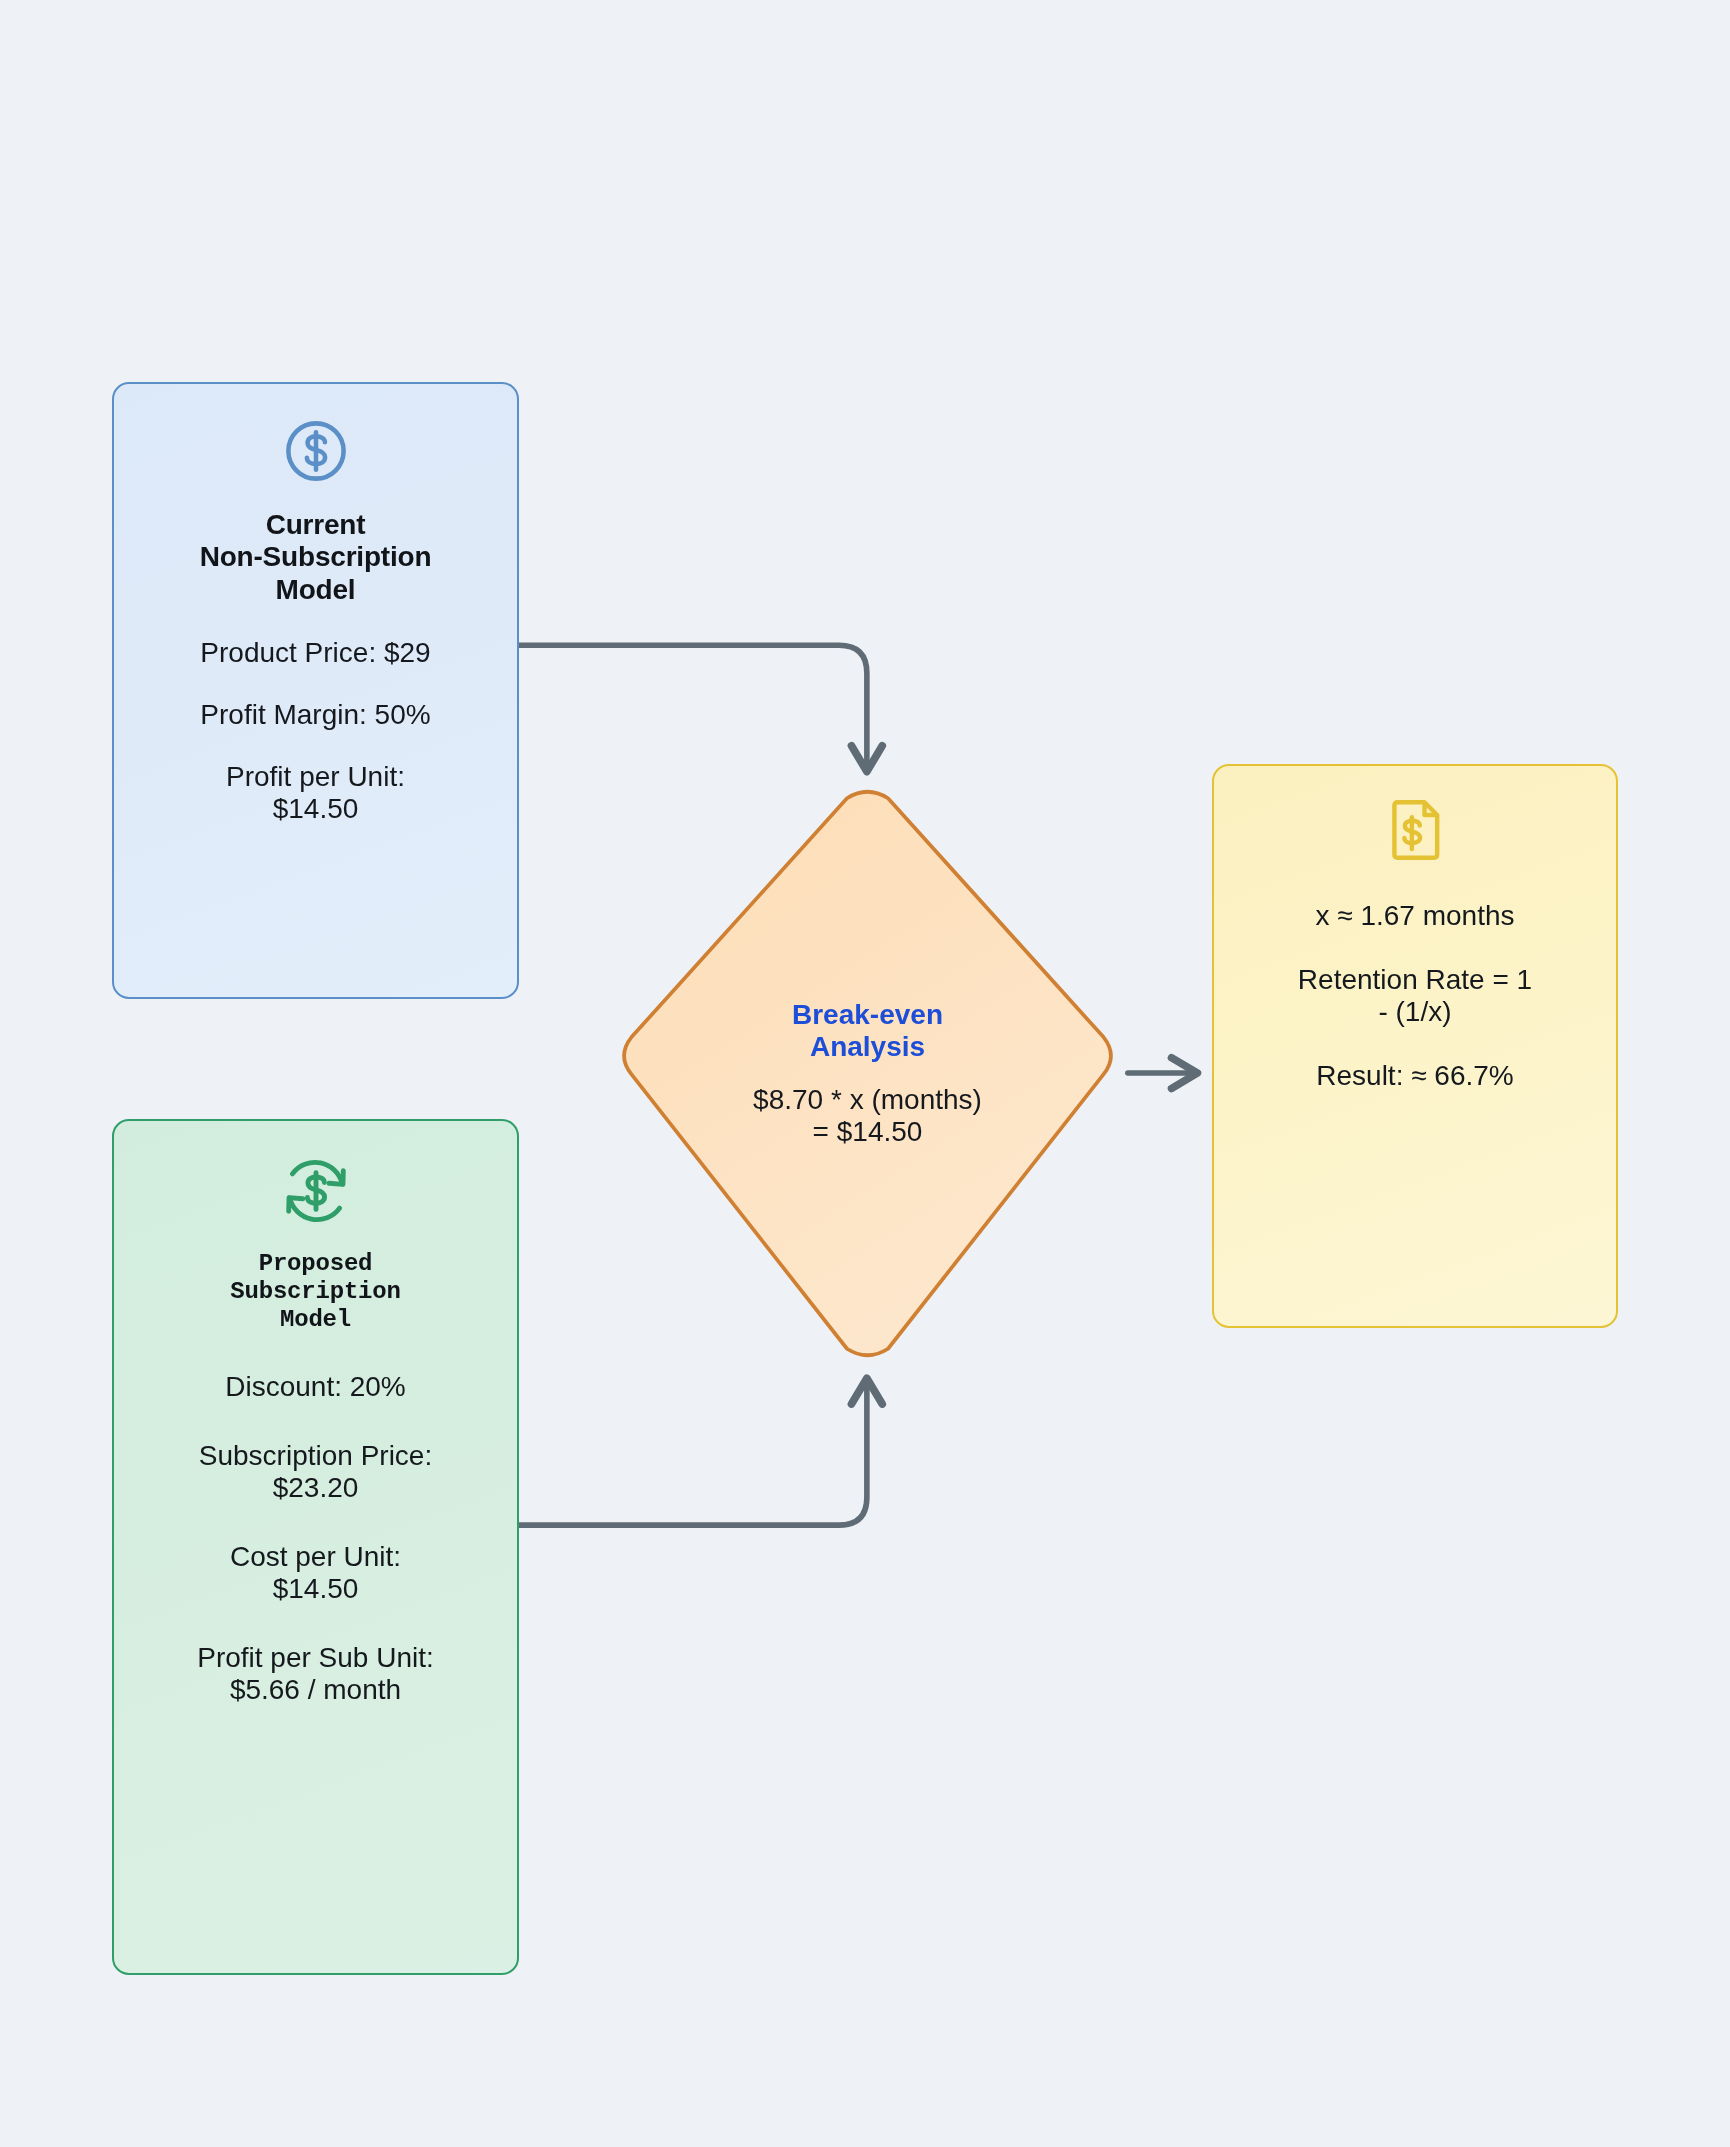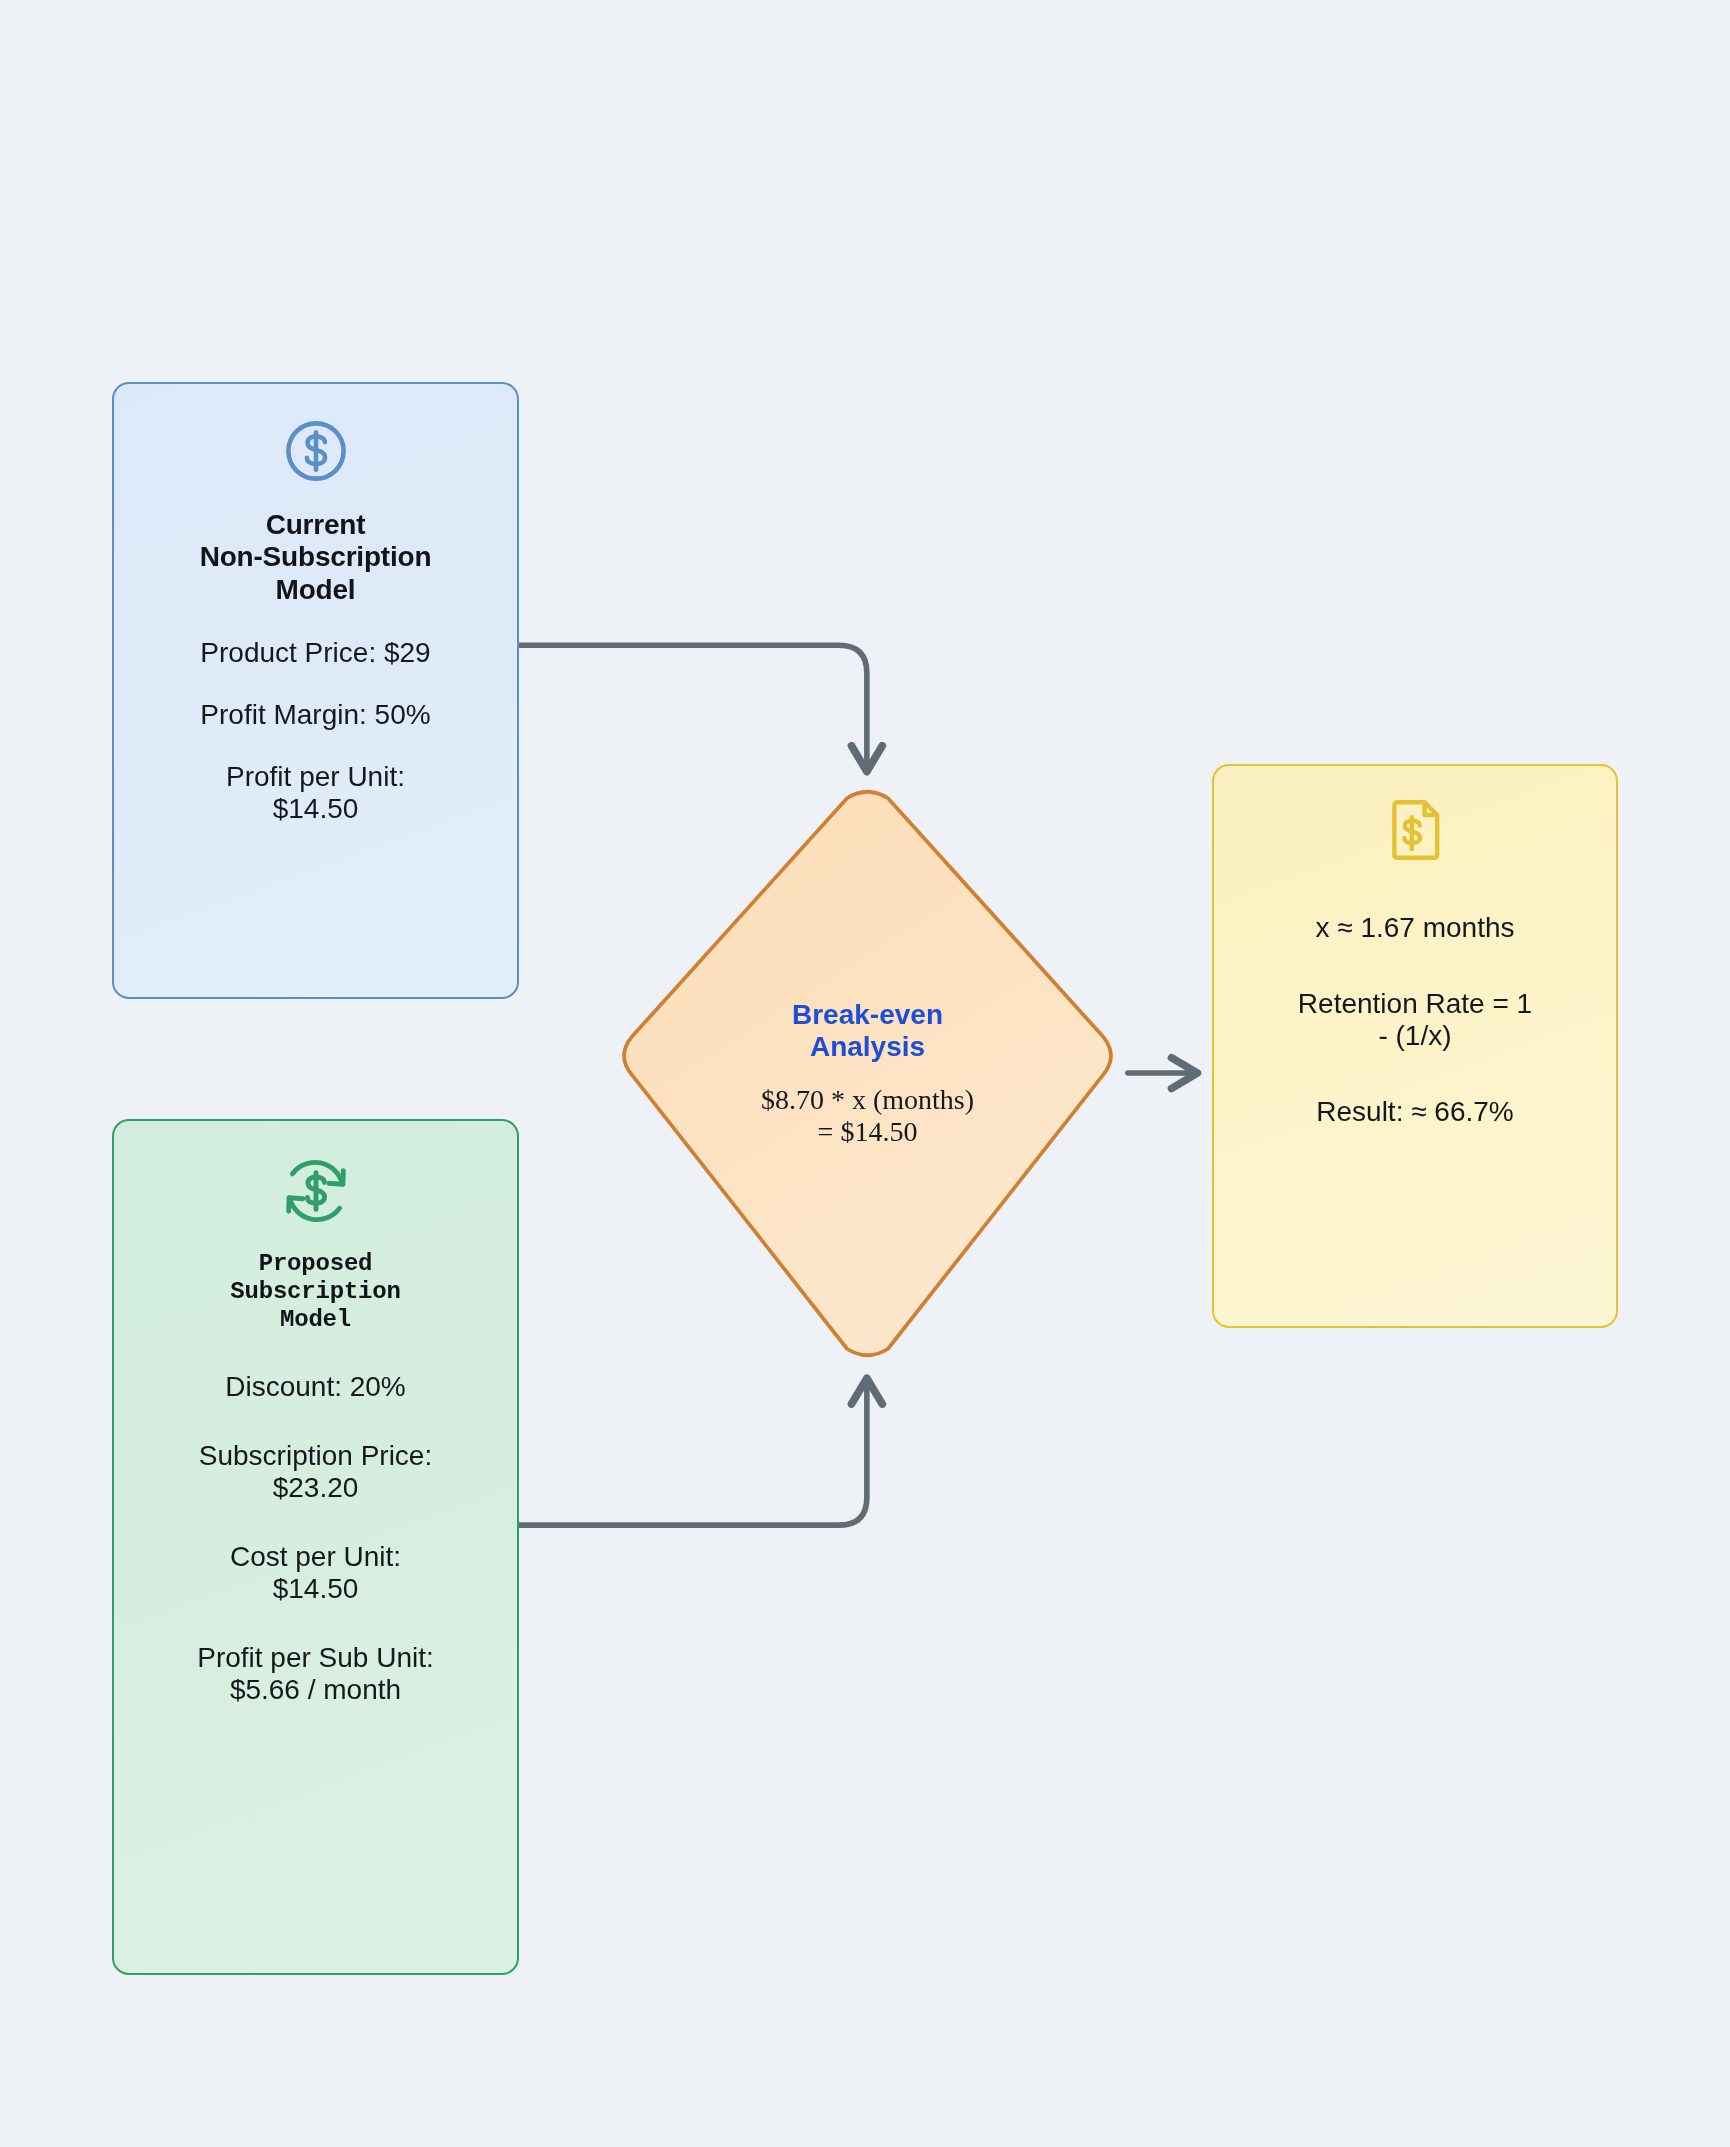--- a/index.html
+++ b/index.html
@@ -105,21 +105,21 @@
     padding-top: 26px;
   }
   #node-retention .node-title {
     font-size: 28px;
     line-height: 1.17;
     margin-top: 13px;
   }
   #node-retention .node-line {
     font-size: 28px;
     line-height: 1.14;
-    margin-top: 44px;
+    margin-top: 32px;
   }
 
   
   #node-breakeven {
     position: absolute;
     left: 611px;
     top: 788px;
     width: 513px;
     height: 571px;
   }
@@ -141,21 +141,20 @@
     font-size: 28px;
     line-height: 1.17;
     font-weight: bold;
     color: #1d4ed8;
   }
   #node-breakeven .node-line {
     font-size: 28px;
     line-height: 1.14;
     margin-top: 20px;
     color: #15191e;
-    font-family: Liberation Serif, serif;
   }
 </style>
 </head>
 <body>
 
 <div id="stage">
 
   <svg class="edges" viewBox="0 0 1856 2304" width="1730" height="2148">
     <defs>
       <marker id="arrowV" viewBox="0 0 12 12" refX="9.5" refY="6" markerWidth="7.5" markerHeight="7.5" orient="auto-start-reverse">

